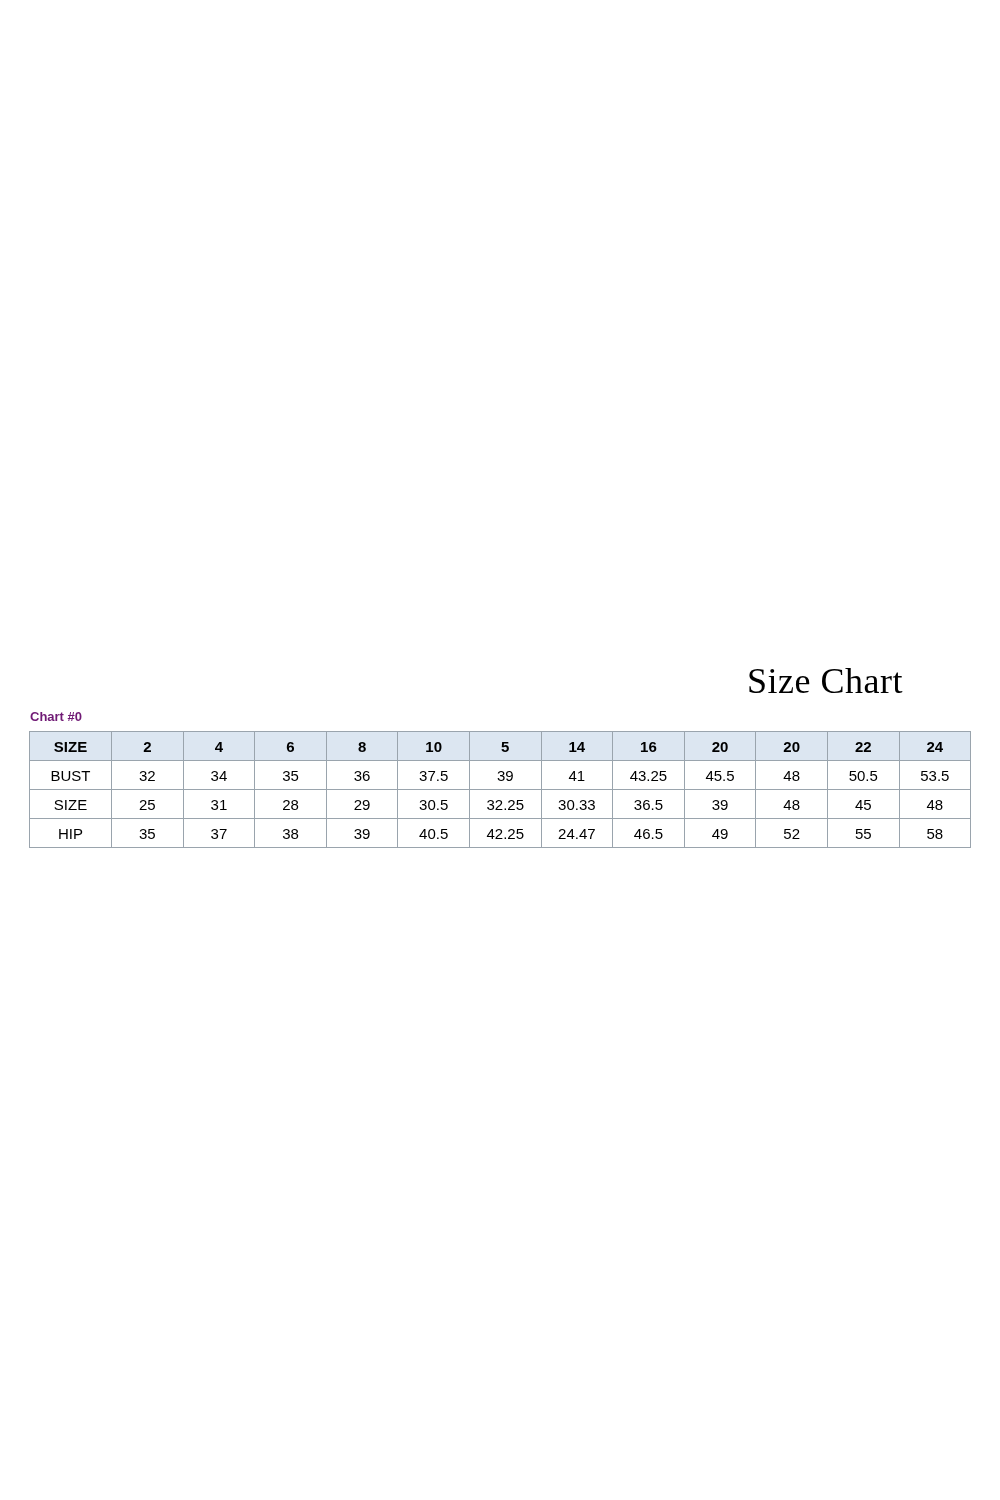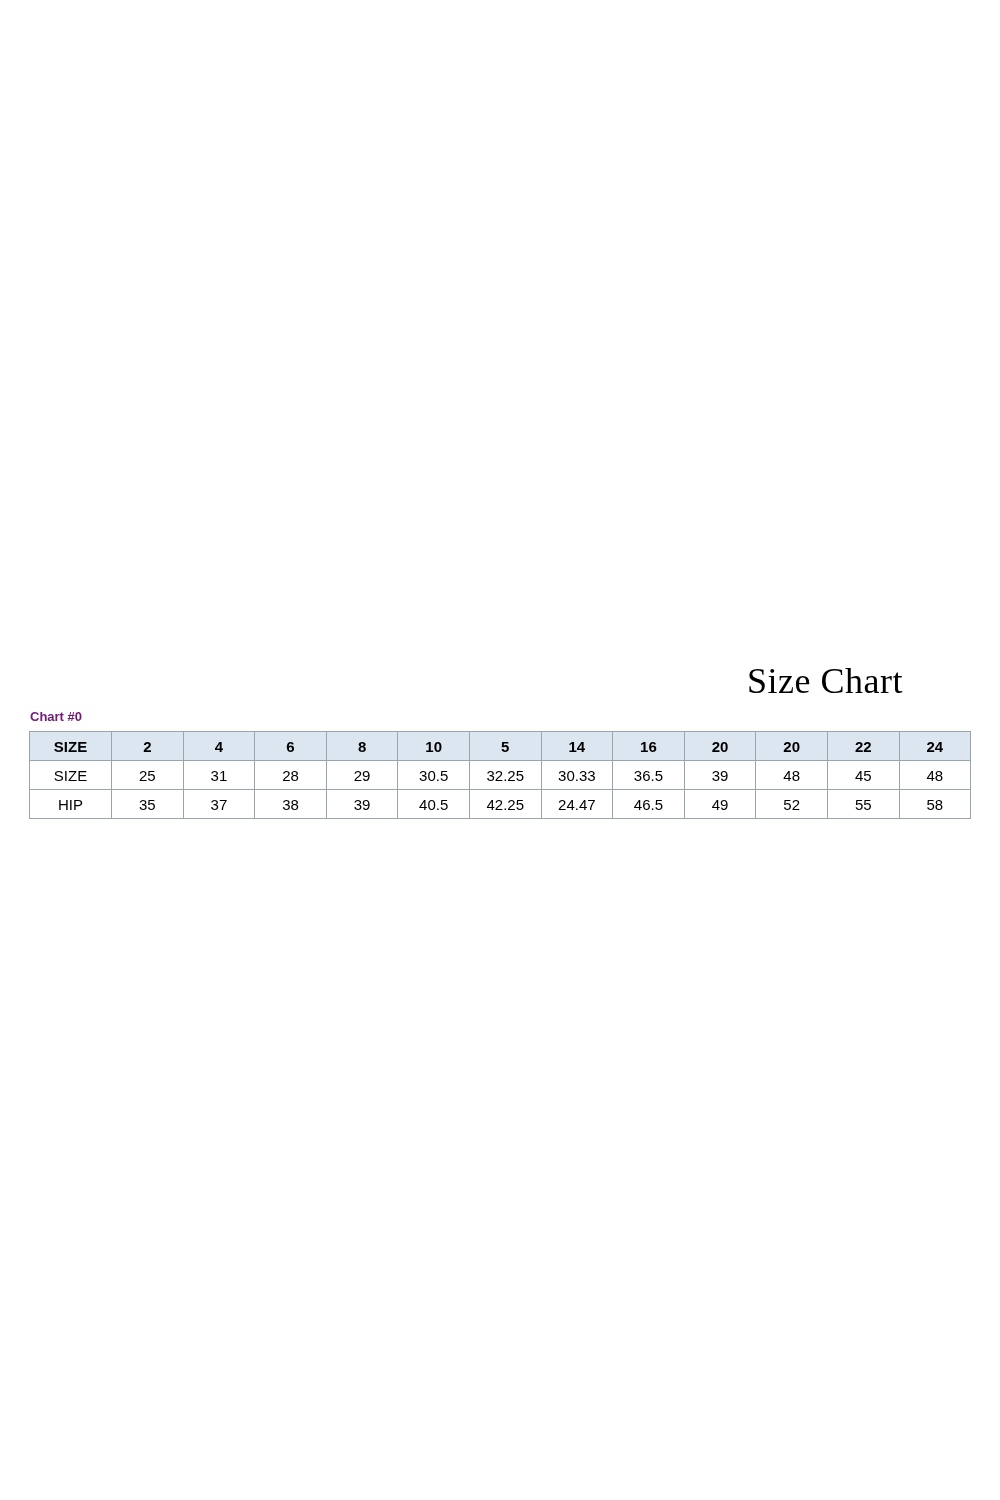--- a/index.html
+++ b/index.html
@@ -116,20 +116,35 @@
           <th>14</th>
           <th>16</th>
           <th>20</th>
           <th>20</th>
           <th>22</th>
           <th>24</th>
         </tr>
       </thead>
       <tbody>
         <tr>
+          <td class="rowhead">BUST</td>
+          <td>32</td>
+          <td>34</td>
+          <td>35</td>
+          <td>36</td>
+          <td>37.5</td>
+          <td>39</td>
+          <td>41</td>
+          <td>43.25</td>
+          <td>45.5</td>
+          <td>48</td>
+          <td>50.5</td>
+          <td>53.5</td>
+        </tr>
+        <tr>
           <td class="rowhead">SIZE</td>
           <td>25</td>
           <td>31</td>
           <td>28</td>
           <td>29</td>
           <td>30.5</td>
           <td>32.25</td>
           <td>30.33</td>
           <td>36.5</td>
           <td>39</td>

